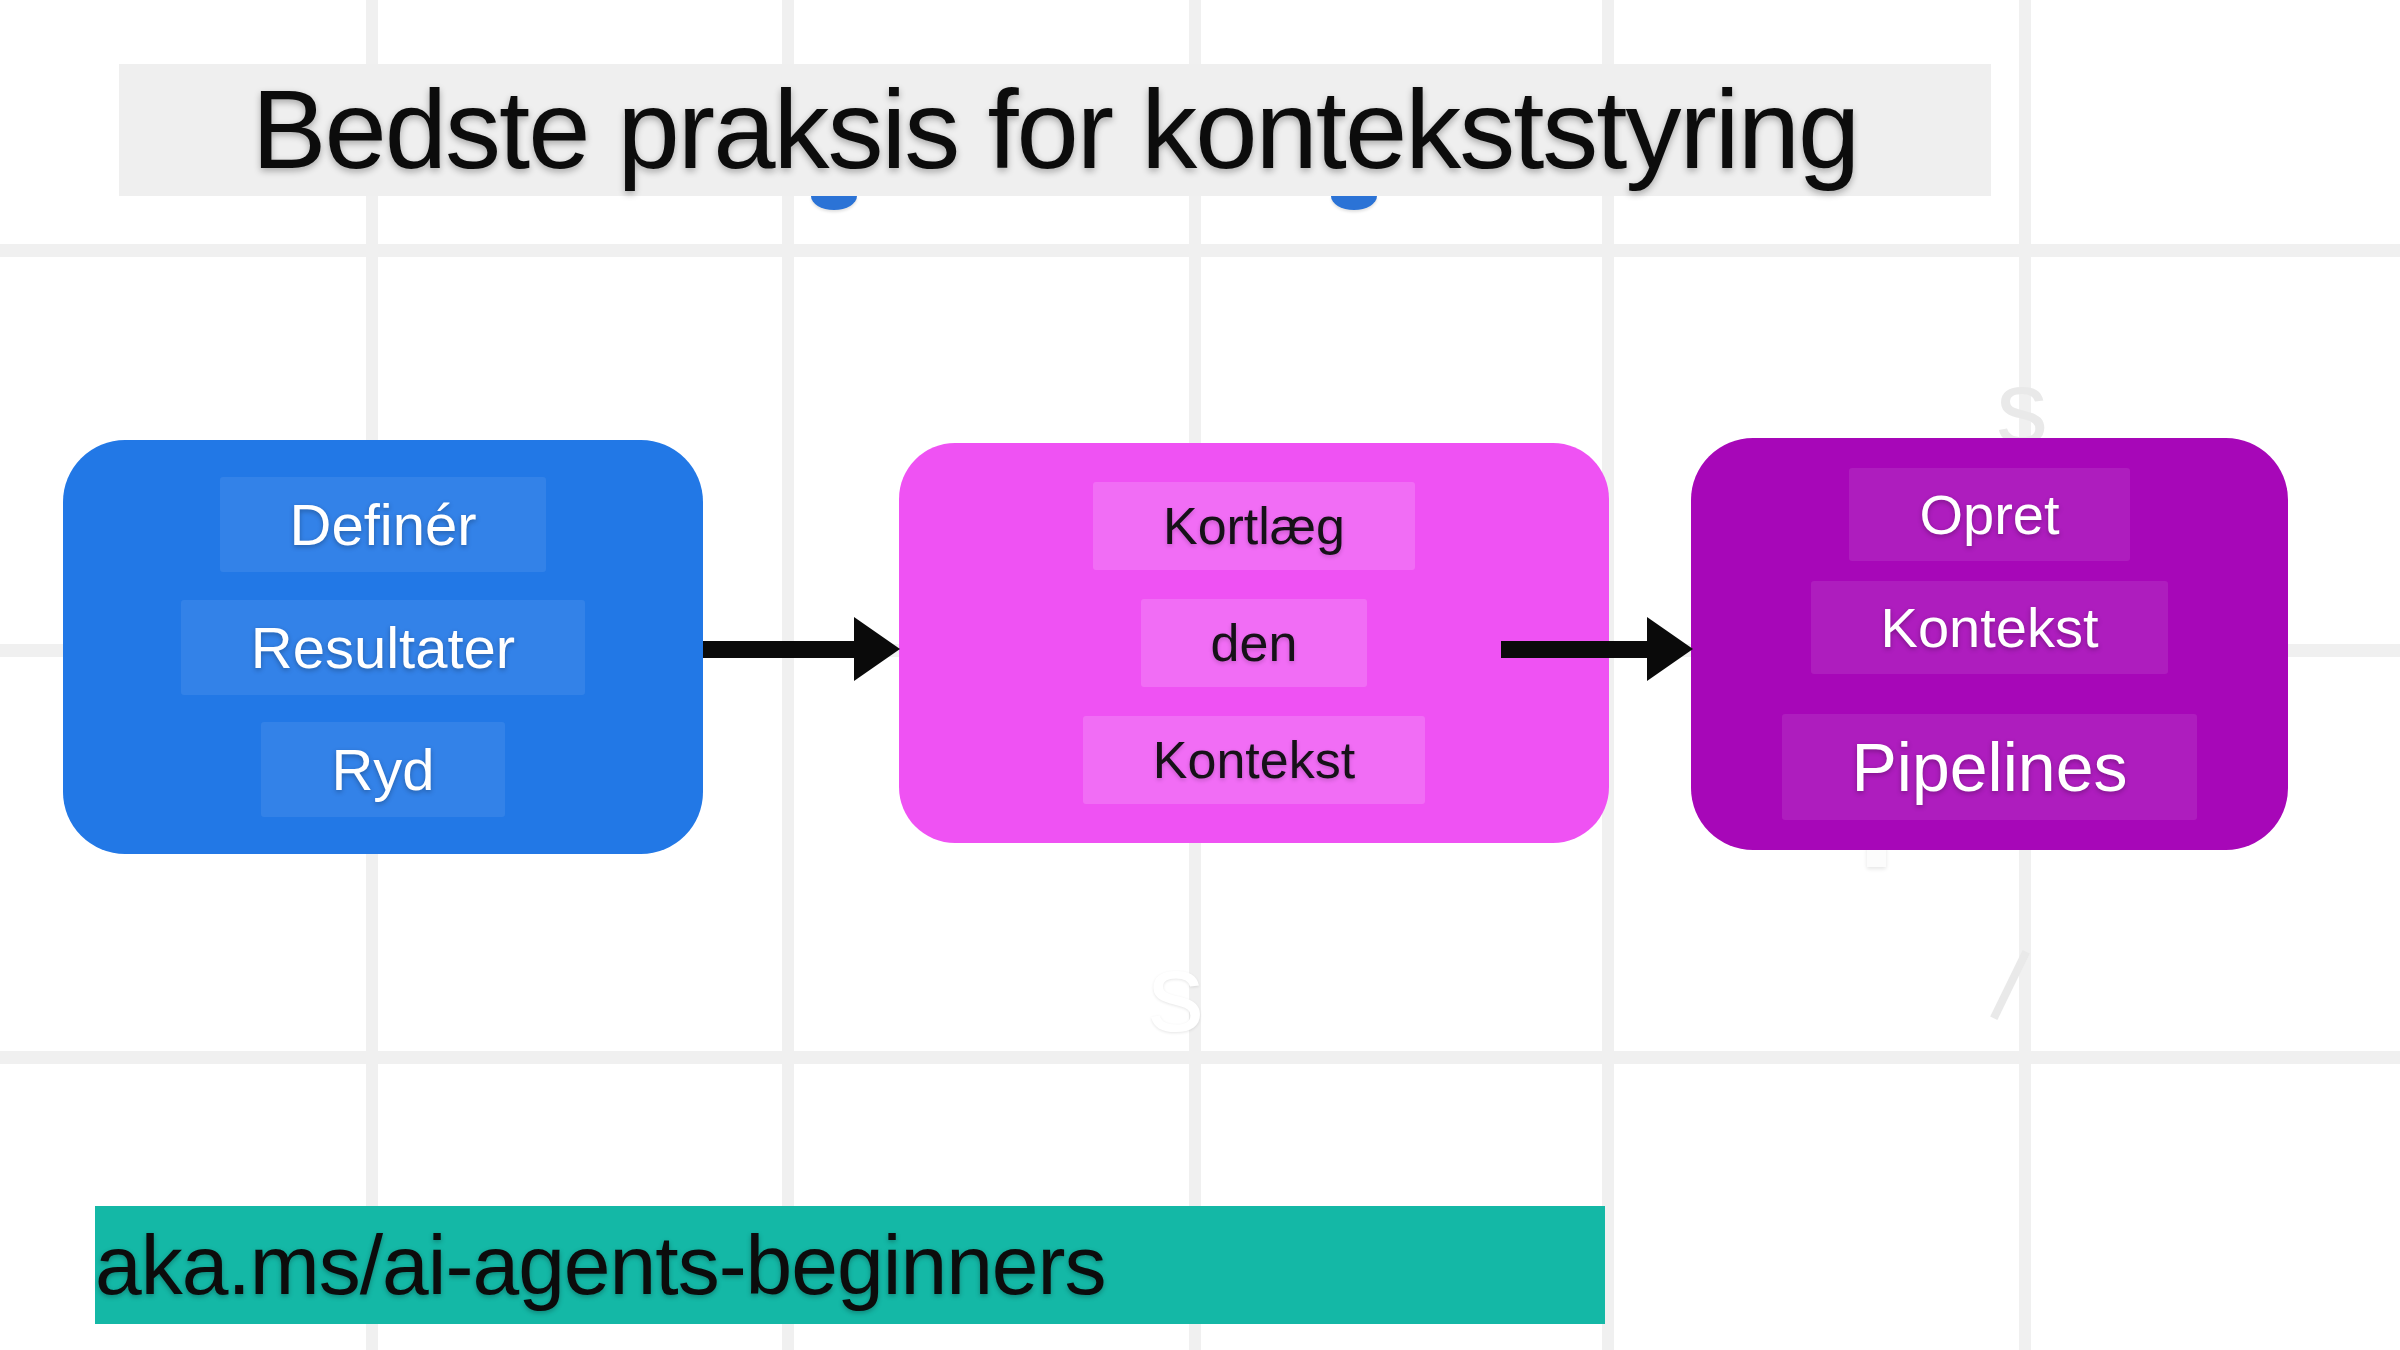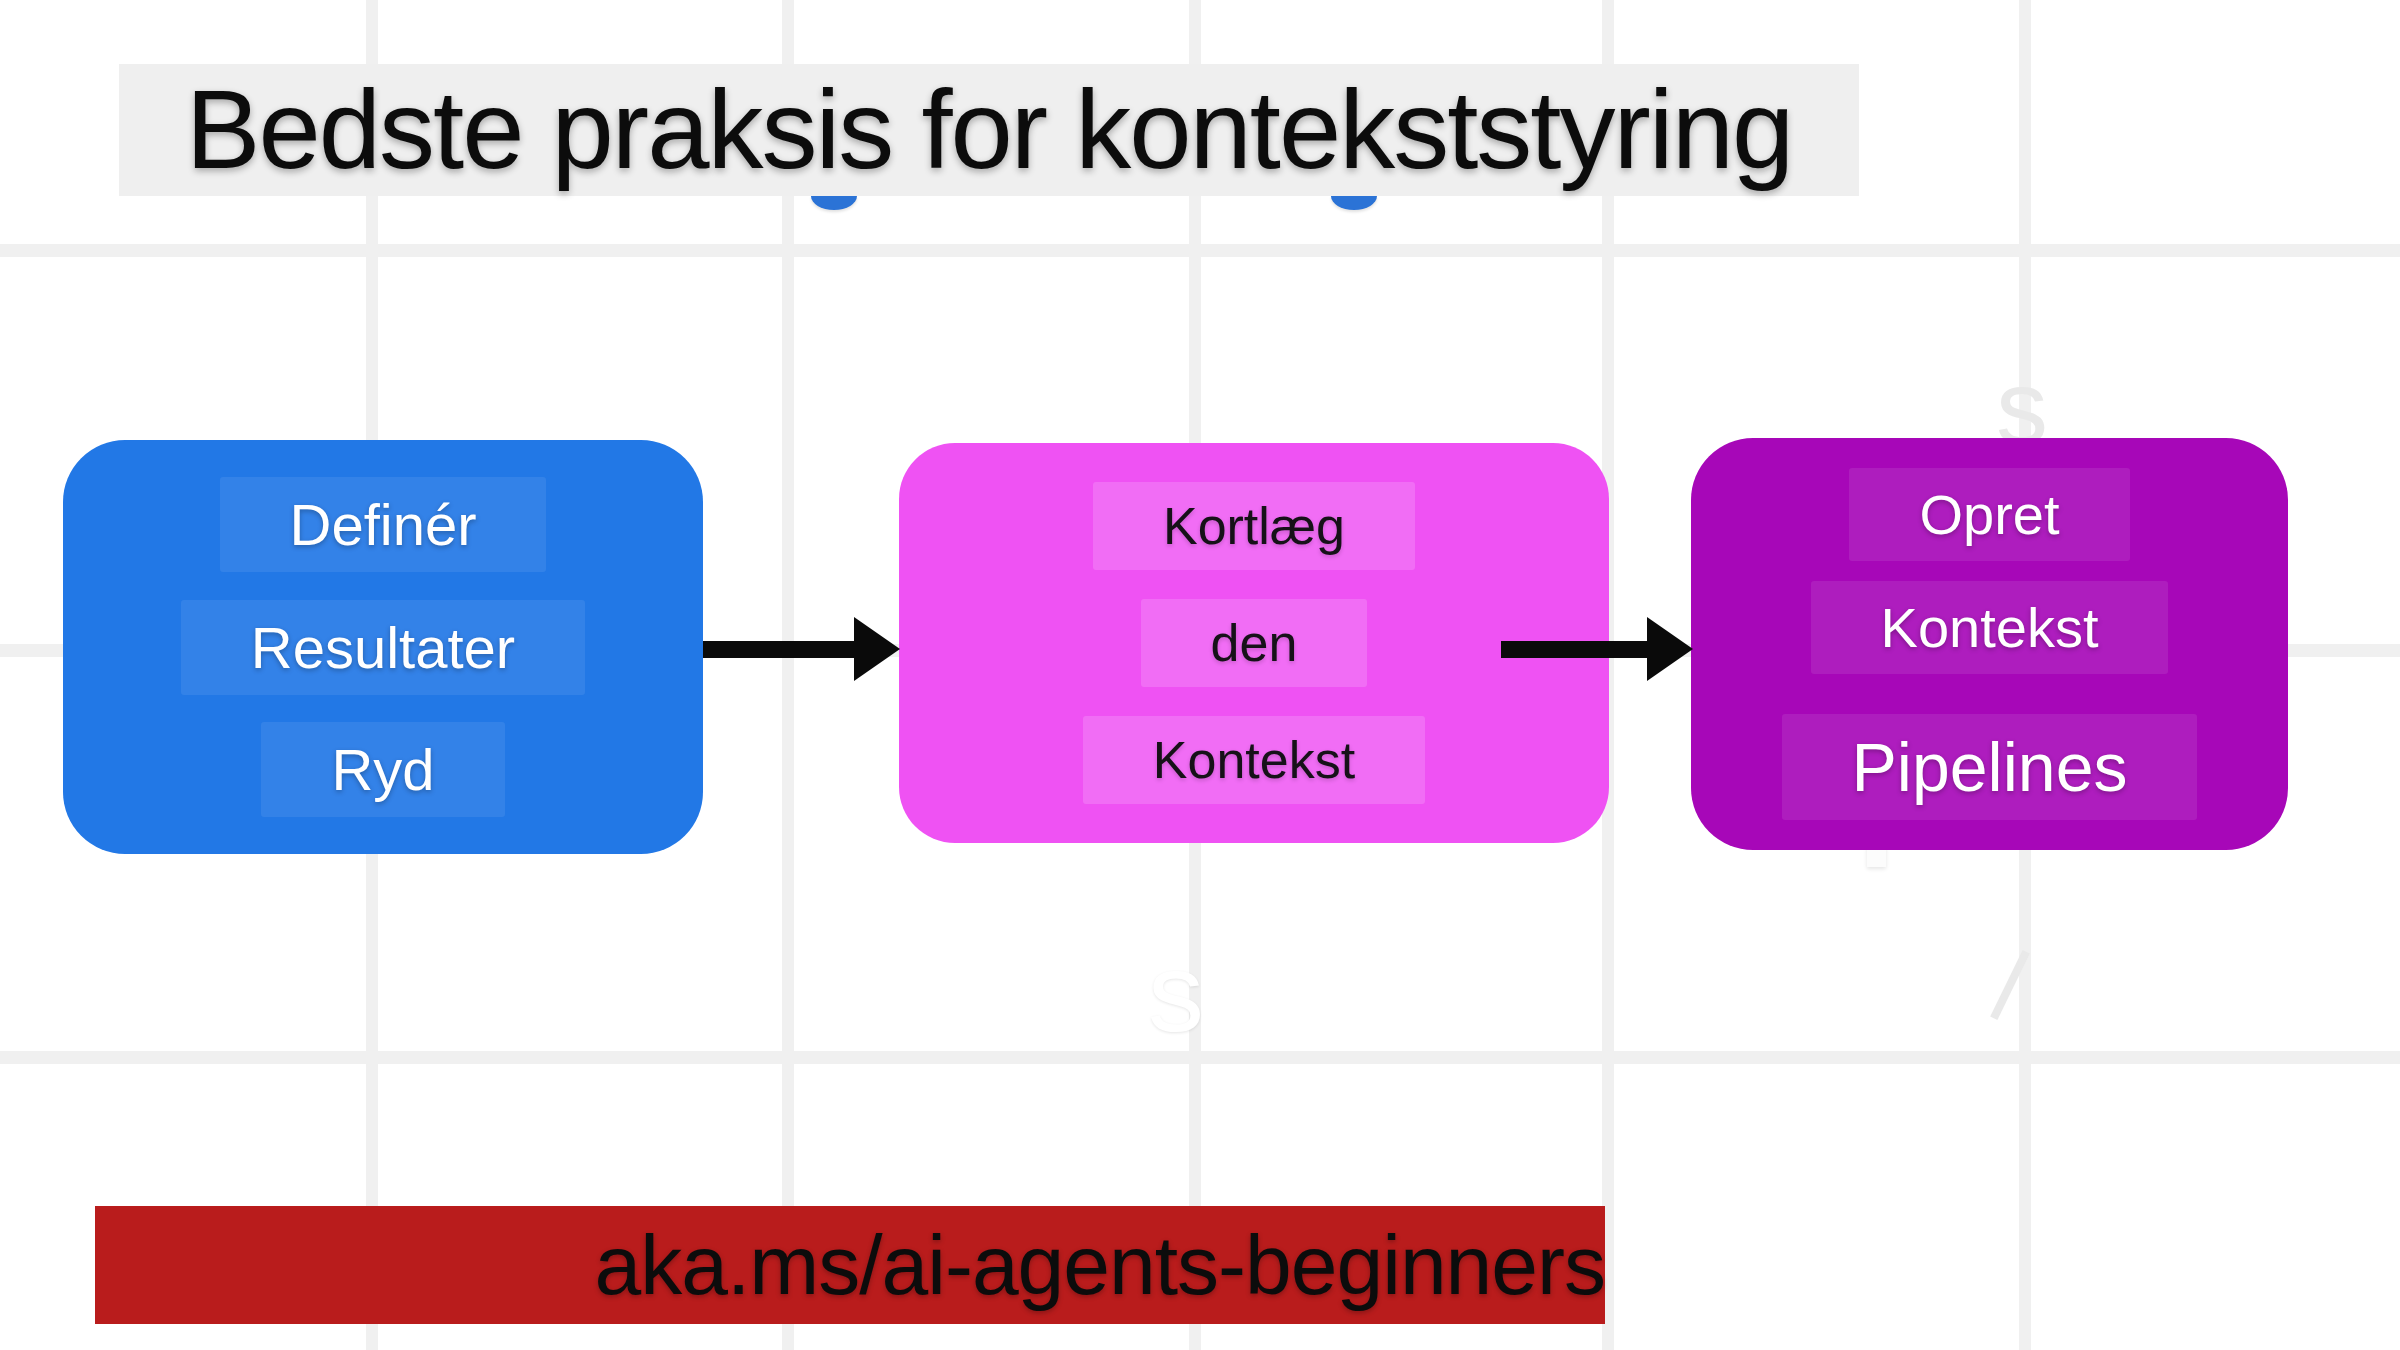--- a/index.html
+++ b/index.html
@@ -15,21 +15,21 @@
   
   .gridline { position: absolute; background: #f0f0f0; z-index: 1; }
   .gridline.v { top: 0; width: 12px; height: 1350px; }
   .gridline.h { left: 0; height: 13px; width: 2400px; }
   .gv1 { left: 366px; } .gv2 { left: 782px; } .gv3 { left: 1189px; }
   .gv4 { left: 1602px; } .gv5 { left: 2019px; }
   .gh1 { top: 244px; } .gh2 { top: 644px; } .gh3 { top: 1051px; }
 
   
   .title-banner {
-    position: absolute; left: 119px; top: 64px; width: 1740px; height: 132px;
+    position: absolute; left: 119px; top: 64px; width: 1872px; height: 132px;
     background: #efefef; z-index: 4;
     display: flex; align-items: center; justify-content: center;
   }
   .title-text {
     font-size: 112px; line-height: 132px; color: #0c0c0c;
     letter-spacing: -2px; white-space: nowrap;
     text-shadow: 0 3px 7px rgba(0,0,0,0.30);
   }
 
   
@@ -87,22 +87,22 @@
     position: absolute; width: 0; height: 0; z-index: 6; top: 617px;
     border-top: 32px solid transparent; border-bottom: 32px solid transparent;
     border-left: 46px solid #0a0a0a;
   }
   .head1 { left: 854px; }
   .head2 { left: 1647px; }
 
   
   .footer-banner {
     position: absolute; left: 95px; top: 1206px; width: 1510px; height: 118px;
-    background: #b91c1c; z-index: 4;
-    display: flex; align-items: center; justify-content: flex-end;
+    background: #14b8a6; z-index: 4;
+    display: flex; align-items: center; justify-content: flex-start;
   }
   .footer-text {
     font-size: 84px; color: #0c0c0c; letter-spacing: -1px; white-space: nowrap;
     text-shadow: 0 2px 5px rgba(0,0,0,0.28);
   }
 
   
   .ghost { position: absolute; font-family: "Liberation Sans", sans-serif; }
   .ghost-s1 {
     left: 1148px; top: 928px; font-size: 112px; color: #ffffff; z-index: 2;

